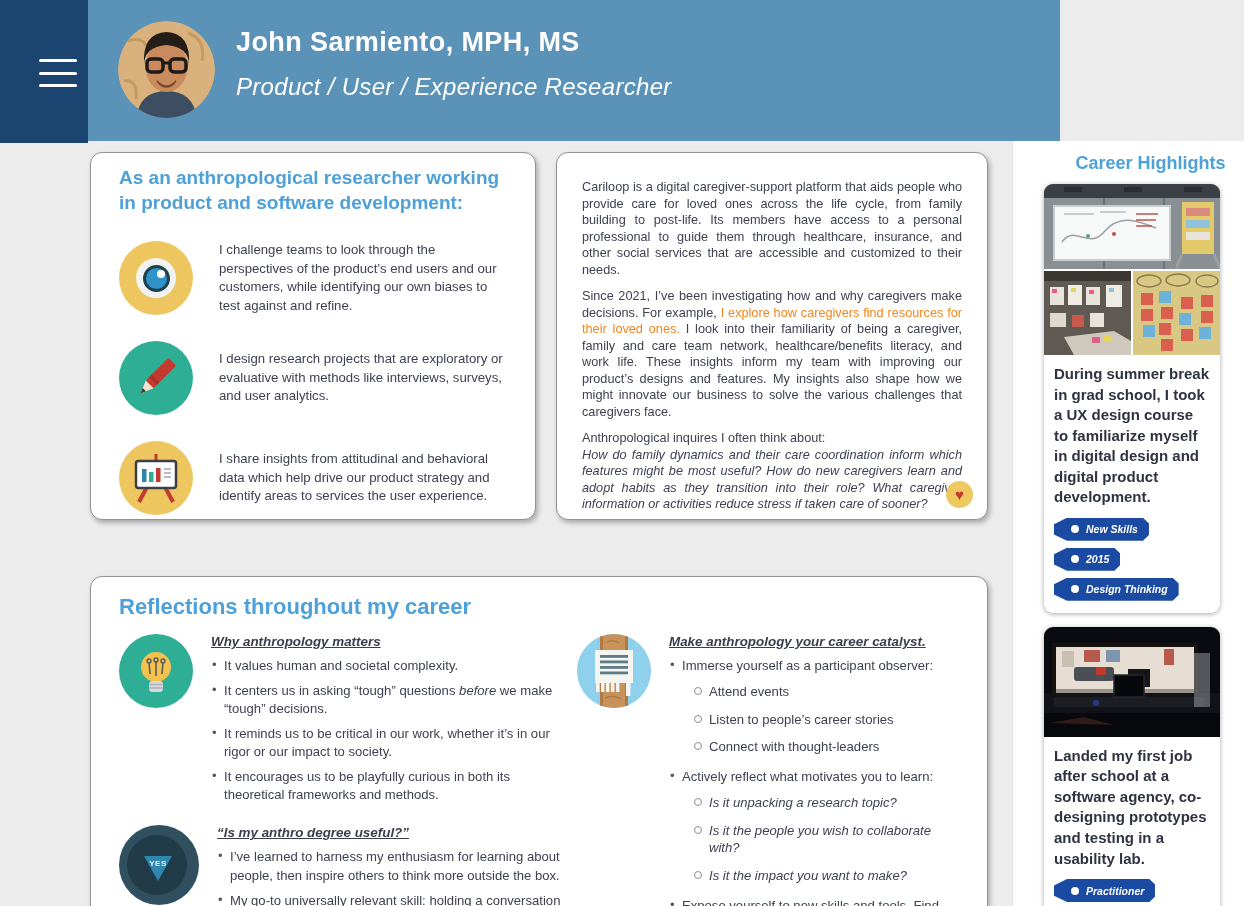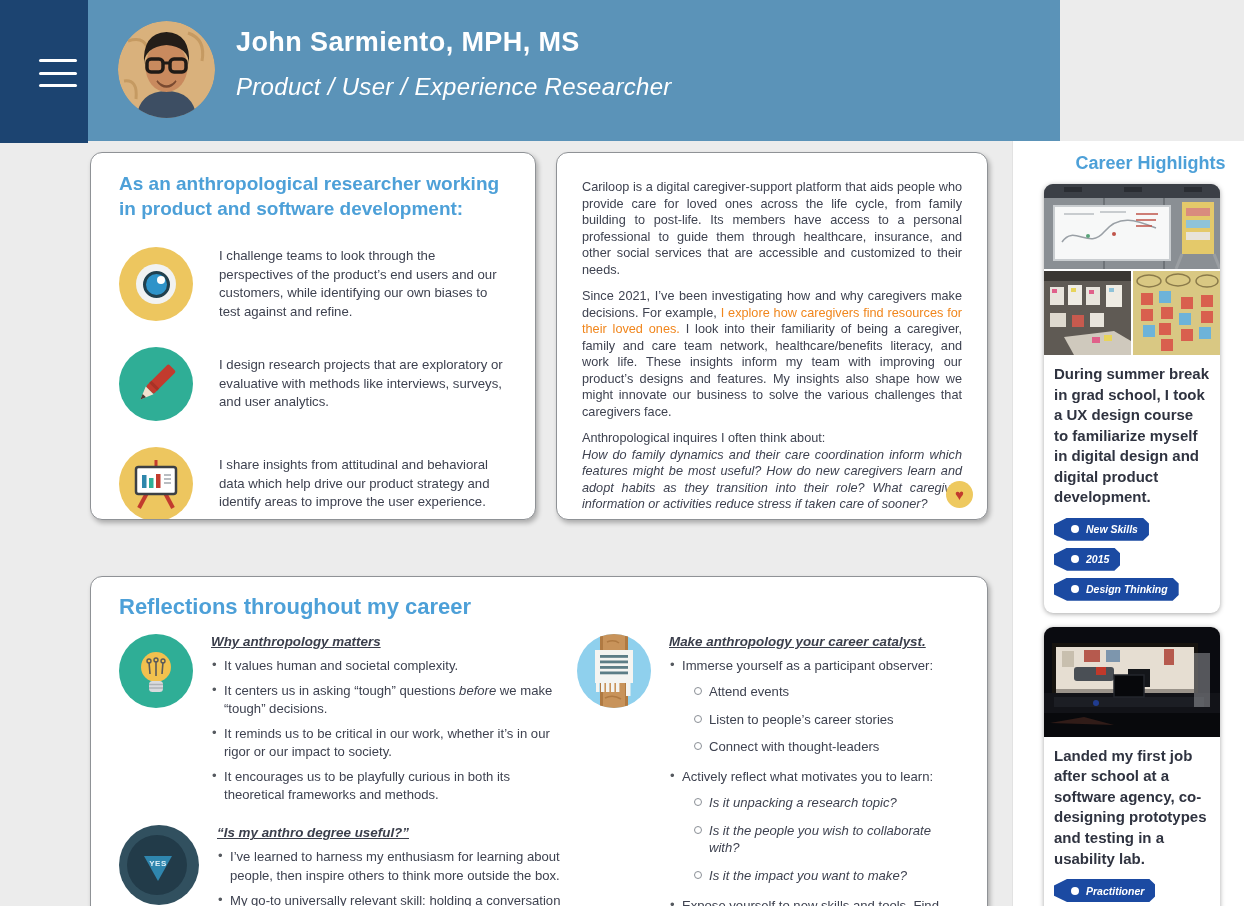--- a/index.html
+++ b/index.html
@@ -15,21 +15,21 @@
   .avatar { position:absolute; left:118px; top:21px; width:97px; height:97px; border-radius:50%; overflow:hidden; }
   .header-text { position:absolute; left:236px; top:27px; color:#fff; }
   .header-name { font-size:27px; font-weight:600; letter-spacing:.4px; }
   .header-sub { margin-top:15px; font-size:24px; font-style:italic; font-weight:400; letter-spacing:.3px; }
 
   
   .card { position:absolute; background:#fff; border:1.5px solid #8f9296; border-radius:12px; box-shadow:2px 3px 5px rgba(0,0,0,.28); overflow:hidden; }
   .card h2 { color:#4da0d8; font-weight:700; }
 
   
-  .card-researcher { left:90px; top:152px; width:446px; height:368px; padding:18px 28px; }
+  .card-researcher { left:90px; top:152px; width:446px; height:368px; padding:12px 28px; }
   .card-researcher h2 { font-size:19px; line-height:1.32; }
   .res-row { display:flex; align-items:center; gap:26px; margin-top:26px; }
   .res-row p { font-size:13.2px; line-height:1.4; width:308px; }
   .icon-circle { flex:0 0 auto; border-radius:50%; position:relative; }
 
   
   .eye { width:74px; height:74px; background:#edc65f; display:flex; align-items:center; justify-content:center; }
   .eye .white { width:40px; height:40px; background:#f1f2f2; border-radius:50%; display:flex; align-items:center; justify-content:center; }
   .eye .iris { width:27px; height:27px; background:#2e93c9; border:3px solid #21404e; border-radius:50%; position:relative; }
   .eye .iris::after { content:""; position:absolute; right:2px; top:2px; width:8px; height:8px; background:#fff; border-radius:50%; }
@@ -150,21 +150,21 @@
           <line x1="46" y1="46" x2="54" y2="61" stroke="#c23b2e" stroke-width="4"></line>
           <rect x="17" y="20" width="40" height="27" rx="2.5" fill="#ffffff" stroke="#3c4045" stroke-width="2.5"></rect>
           <rect x="23" y="28" width="4.5" height="13" fill="#2e86ab"></rect>
           <rect x="30" y="31" width="4.5" height="10" fill="#2fae96"></rect>
           <rect x="37" y="27" width="4.5" height="14" fill="#c23b2e"></rect>
           <rect x="45" y="27" width="7" height="2" fill="#b9bdc2"></rect>
           <rect x="45" y="31" width="7" height="2" fill="#b9bdc2"></rect>
           <rect x="45" y="35" width="7" height="2" fill="#b9bdc2"></rect>
         </svg>
       </div>
-      <p>I share insights from attitudinal and behavioral data which help drive our product strategy and identify areas to improve the user experience.</p>
+      <p>I share insights from attitudinal and behavioral data which help drive our product strategy and identify areas to services the user experience.</p>
     </div>
   </section>
 
   <section class="card card-cariloop">
     <p>Cariloop is a digital caregiver-support platform that aids people who provide care for loved ones across the life cycle, from family building to post-life. Its members have access to a personal professional to guide them through healthcare, insurance, and other social services that are accessible and customized to their needs.</p>
     <p><span>Since 2021, I’ve been investigating how and why caregivers make decisions. For example, </span><span class="orange">I explore how caregivers find resources for their loved ones.</span><span> I look into their familiarity of being a caregiver, family and care team network, healthcare/benefits literacy, and work life. These insights inform my team with improving our product’s designs and features. My insights also shape how we might innovate our business to solve the various challenges that caregivers face.</span></p>
     <p><span>Anthropological inquires I often think about:</span><br><span class="q-italic">How do family dynamics and their care coordination inform which features might be most useful? How do new caregivers learn and adopt habits as they transition into their role? What caregiver information or activities reduce stress if taken care of sooner?</span></p>
     <div class="heart-badge">♥</div>
   </section>
 

